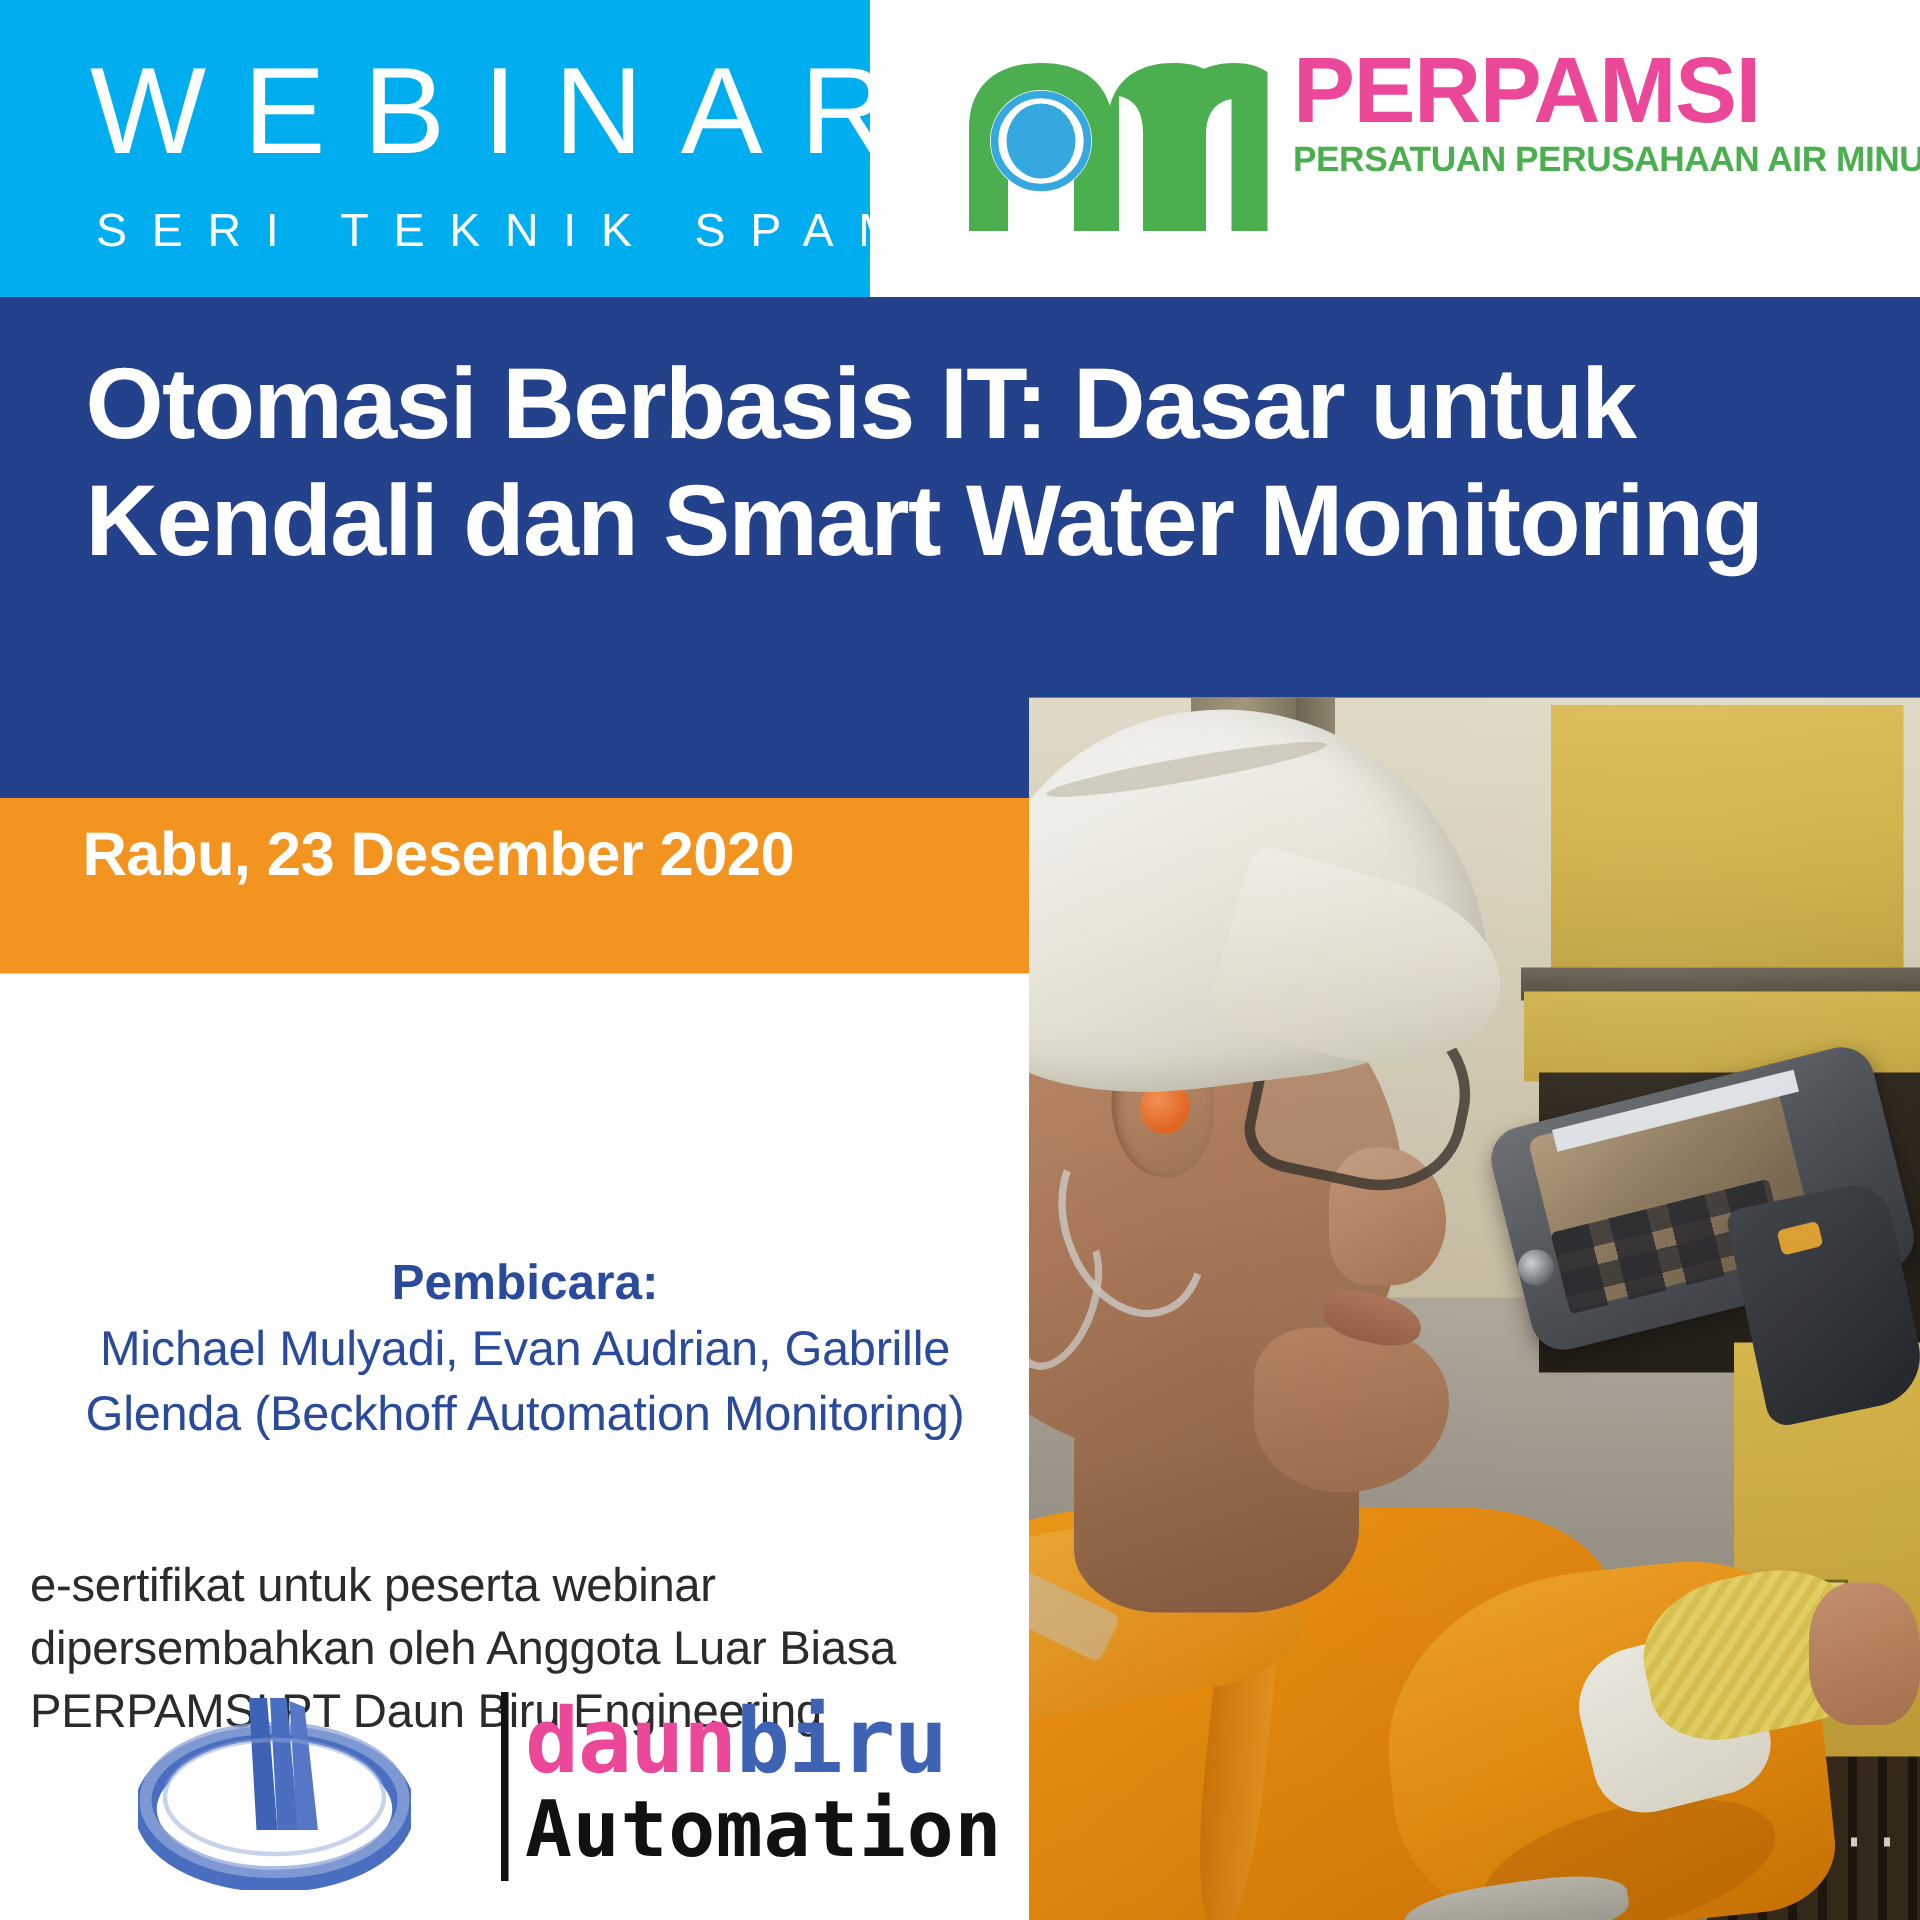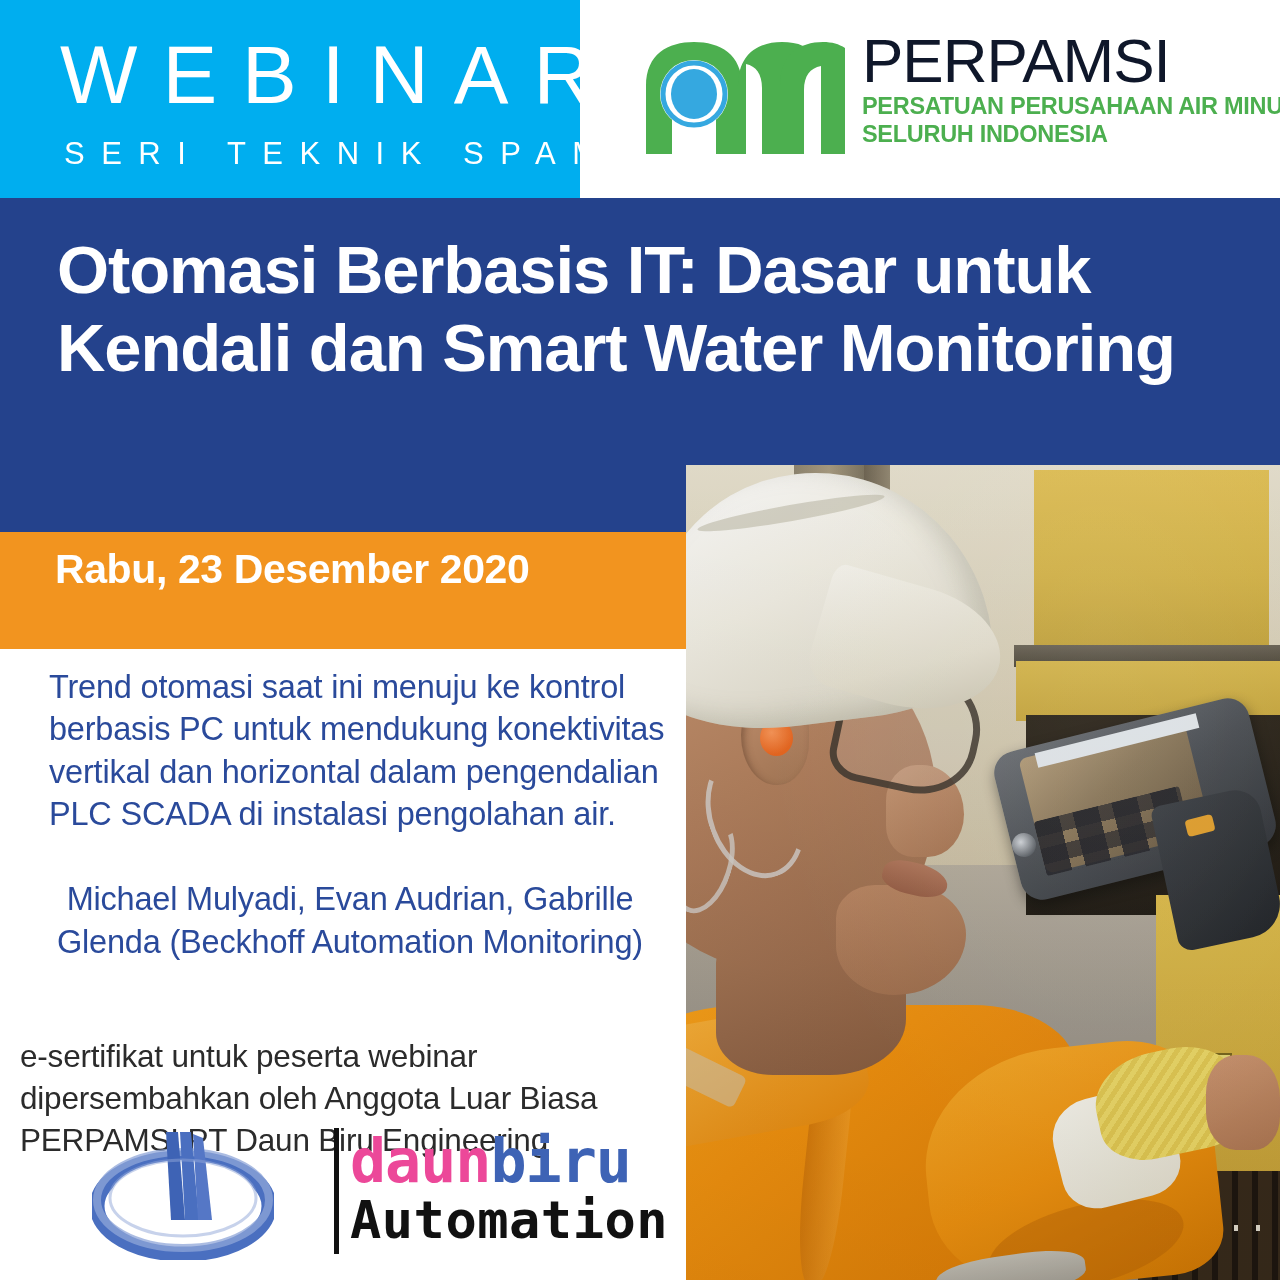--- a/index.html
+++ b/index.html
@@ -69,22 +69,22 @@
     width: 210px; height: 125px;
   }
   .pm-text-wrap {
     position: absolute;
     left: 222px;
     top: -4px;
     width: 380px;
   }
   .pm-title {
     font-size: 62px;
-    font-weight: normal;
-    color: #0f172a;
+    font-weight: bold;
+    color: #ec4899;
     letter-spacing: -1px;
     line-height: 0.95;
     white-space: nowrap;
   }
   .pm-sub {
     margin-top: 3px;
     font-size: 23.5px;
     font-weight: bold;
     color: #4CAF4F;
     line-height: 1.08;
@@ -542,34 +542,33 @@
         <path d="M6 118 L6 50 C6 18 28 6 54 6 C80 6 102 18 102 50 L102 118 L76 118 L76 52 C76 34 67 26 54 26 C41 26 32 34 32 52 L32 118 Z" fill="#4CAF4F"></path>
         <path d="M98 118 L98 50 C98 18 118 6 142 6 C150 6 157 7 163 10 C150 18 144 32 144 50 L144 118 L122 118 L122 52 C122 38 116 30 106 28 L106 118 Z" fill="#4CAF4F"></path>
         <path d="M140 118 L140 50 C140 18 160 6 183 6 C192 6 199 8 205 12 L205 118 L181 118 L181 30 C170 32 164 40 164 54 L164 118 Z" fill="#4CAF4F"></path>
         <circle cx="54" cy="58" r="34" fill="#ffffff"></circle>
         <circle cx="54" cy="58" r="31" fill="none" stroke="#35A8E0" stroke-width="5"></circle>
         <ellipse cx="54" cy="58" rx="23" ry="25" fill="#35A8E0"></ellipse>
       </svg>
       <div class="pm-text-wrap">
         <div class="pm-title">PERPAMSI</div>
         <div class="pm-sub">PERSATUAN PERUSAHAAN AIR MINUM</div>
-        <div class="pm-sub">SELURUH INDONESIA</div>
       </div>
     </div>
   </div>
 
   <div class="navy-band"></div>
   <div class="poster-title">Otomasi Berbasis IT: Dasar untuk Kendali dan Smart Water Monitoring</div>
 
   <div class="orange-band"></div>
   <div class="date-lines">
     <div>Rabu, 23 Desember 2020</div>
   </div>
 
-  <div class="desc-text">Trend otomasi saat ini menuju ke kontrol berbasis PC untuk mendukung konektivitas vertikal dan horizontal dalam pengendalian PLC SCADA di instalasi pengolahan air.</div>
+  <div class="speaker-label">Pembicara:</div>
   <div class="speaker-names">Michael Mulyadi, Evan Audrian, Gabrille Glenda (Beckhoff Automation Monitoring)</div>
   <div class="cert-text">e-sertifikat untuk peserta webinar dipersembahkan oleh Anggota Luar Biasa PERPAMSI PT Daun Biru Engineering</div>
 
   <div class="daunbiru-logo">
     <svg class="db-mark" viewBox="0 0 182 132">
       <ellipse cx="91" cy="78" rx="86" ry="48" fill="none" stroke="#4A6FC0" stroke-width="15"></ellipse>
       <ellipse cx="91" cy="72" rx="86" ry="48" fill="none" stroke="#8FA6D8" stroke-width="8" opacity="0.75"></ellipse>
       <ellipse cx="91" cy="70" rx="73" ry="38" fill="#ffffff"></ellipse>
       <path d="M74 4 L86 4 L93 92 L79 92 Z" fill="#3E63B5"></path>
       <path d="M88 4 L99 4 L107 92 L93 92 Z" fill="#4A6FC0"></path>

